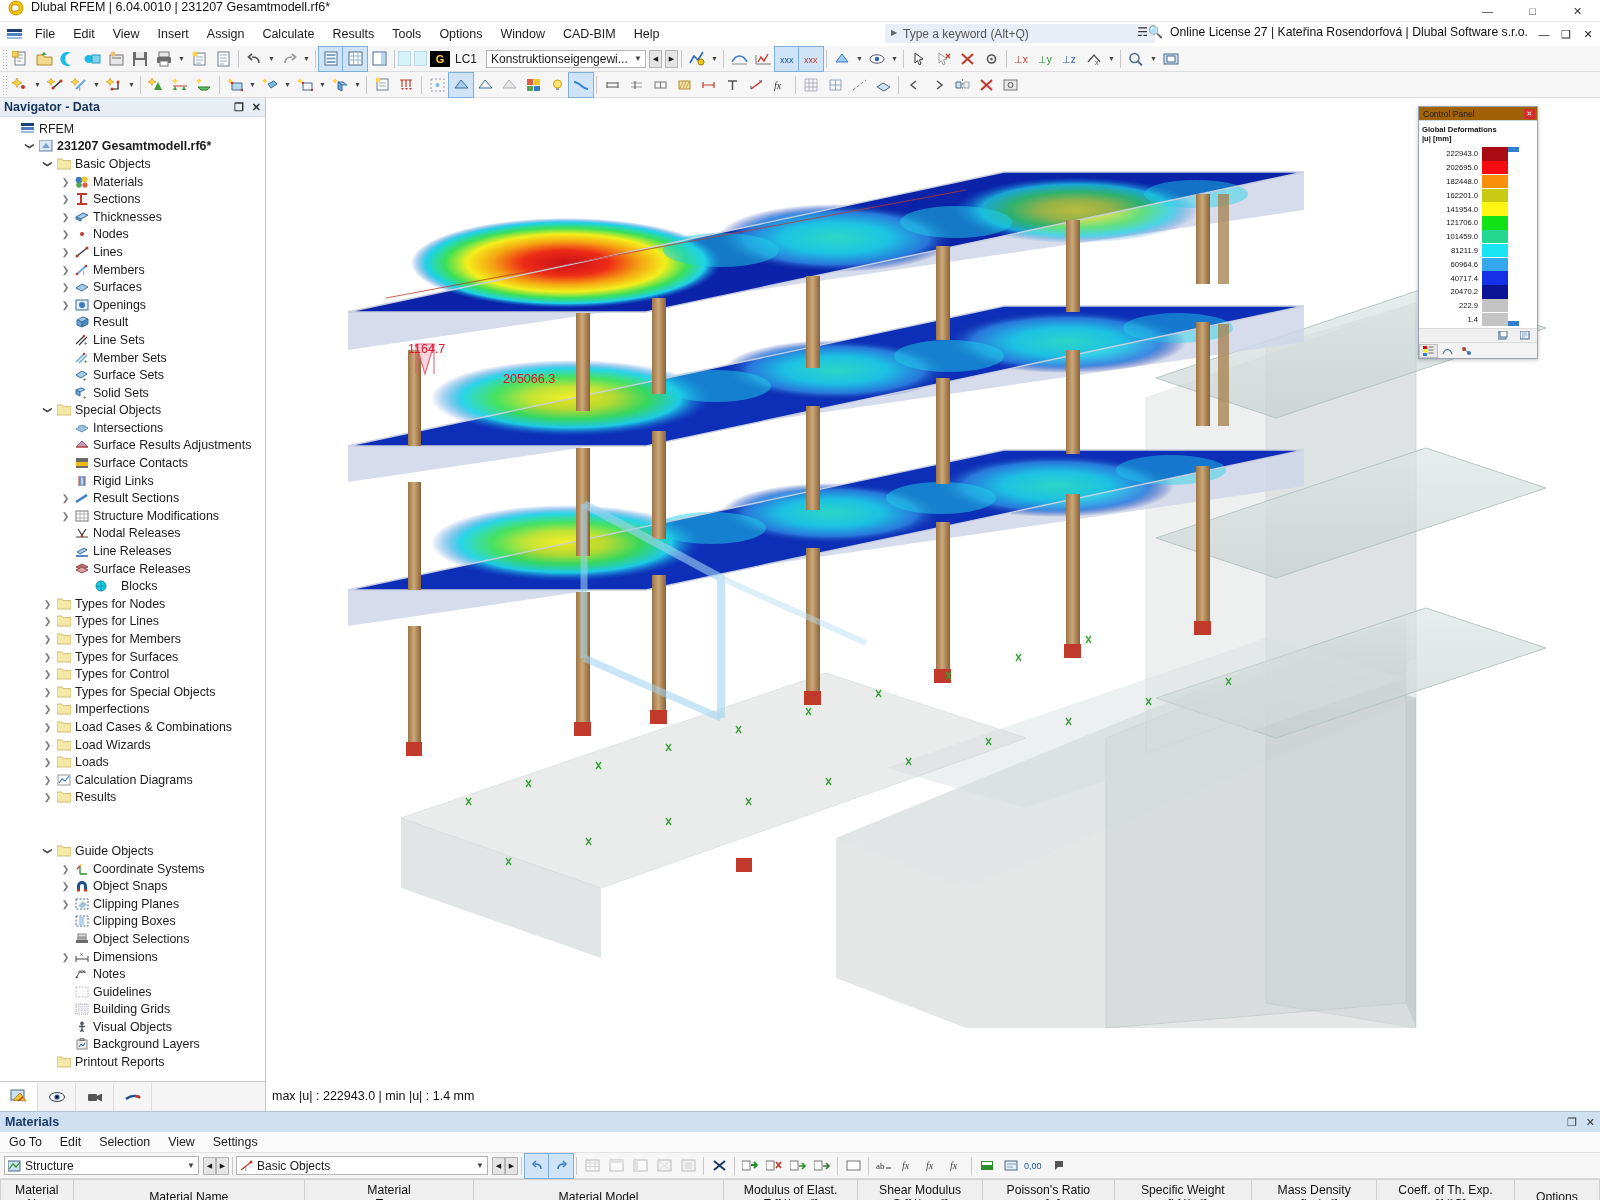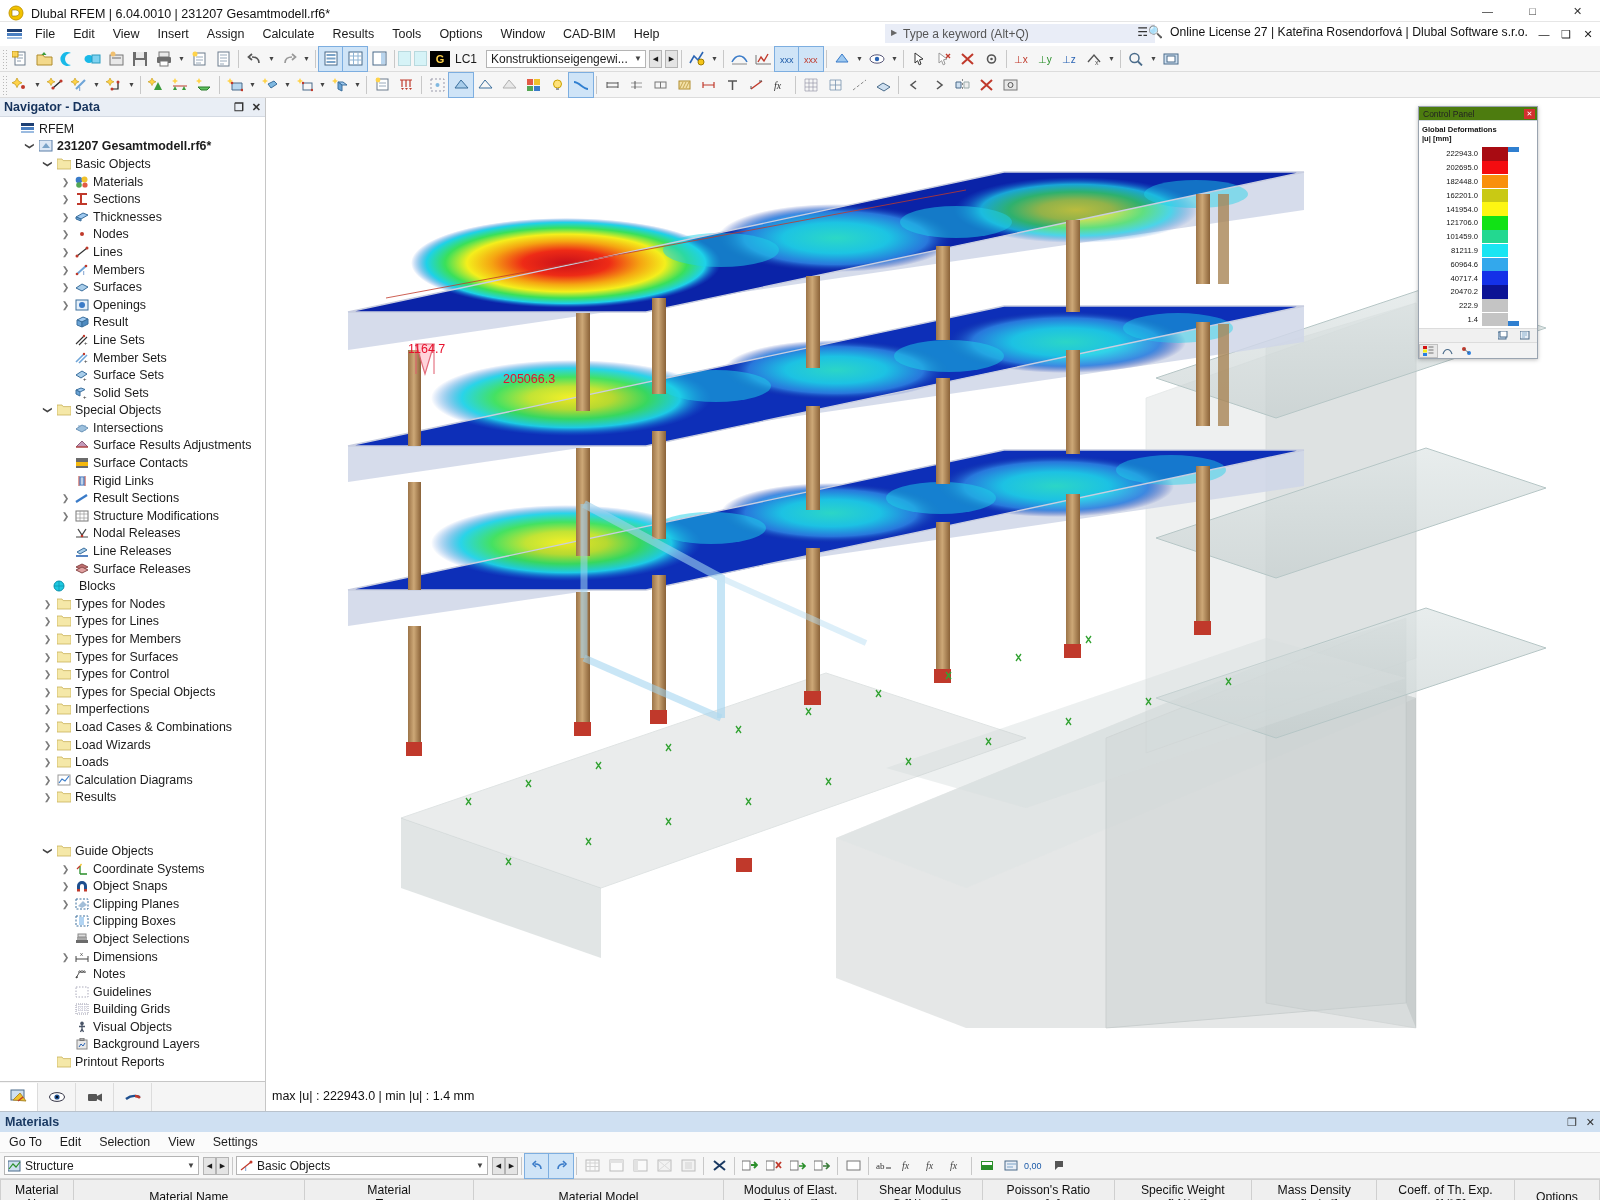--- a/index.html
+++ b/index.html
@@ -6,21 +6,21 @@
   html, body { margin:0; padding:0; }
   body {
     width:1600px; height:1200px; overflow:hidden;
     font-family:"Liberation Sans", sans-serif;
     font-size:12.5px; color:#1b1b1b;
     background:#f0f0f0;
     -webkit-font-smoothing:antialiased;
   }
   
   #titlebar {
-    height:22px; background:#ffffff; display:flex; align-items:flex-end;
+    height:22px; background:#ffffff; display:flex; align-items:flex-start;
     border-bottom:1px solid #e6e6e6; position:relative;
   }
   #titlebar .tb-icon {
     width:18px; height:16px; margin:0 6px 0 7px; flex:0 0 auto;
     display:flex; align-items:center; justify-content:center;
   }
   #titlebar .tb-text { font-size:12.5px; color:#111; }
   .win-btns { position:absolute; right:0; top:0; height:22px; display:flex; }
   .win-btns div {
     width:45px; height:22px; display:flex; align-items:center; justify-content:center;
@@ -124,21 +124,21 @@
   }
   #vmax { position:absolute; left:6px; bottom:8px; font-size:12.5px; color:#111; z-index:5; }
 
   
   #cpanel {
     position:absolute; right:62px; top:8px; width:120px;
     background:#f3f3f3; border:1px solid #9aa4b0; z-index:20;
     box-shadow:0 1px 4px rgba(0,0,0,.25); font-size:8.5px;
   }
   #cpanel .cp-title {
-    height:14px; background:#4d7c0f; display:flex; align-items:center;
+    height:14px; background:#a16207; display:flex; align-items:center;
     padding-left:4px; font-size:8.5px; color:#222; border-bottom:1px solid #cdd4dd;
     position:relative;
   }
   #cpanel .cp-close {
     position:absolute; right:2px; top:2px; width:11px; height:10px;
     background:#d32f2f; color:#fff; font-size:7px; display:flex;
     align-items:center; justify-content:center;
   }
   #cpanel .cp-body { background:#fff; padding:4px 3px 2px 3px; }
   #cpanel .cp-sub { font-weight:bold; font-size:7.6px; line-height:9px; color:#111; margin-bottom:4px; }
@@ -964,21 +964,21 @@
         <div class="tnode" style="padding-left: 58px;">
           <span class="tw"></span>
           <span class="ticon">
             <svg width="14" height="12" viewBox="0 0 14 12">
               <polygon points="1,4 7,1 13,4 7,7" fill="#c07070" stroke="#8a4a4a"></polygon>
               <polygon points="1,7 7,4 13,7 7,10" fill="#e0a0a0" stroke="#8a4a4a"></polygon>
             </svg>
           </span>
           <span class="tlabel">Surface Releases</span>
         </div>
-        <div class="tnode" style="padding-left: 26px; gap: 9px;">
+        <div class="tnode" style="padding-left: 68px; gap: 9px;">
           <span class="tw"></span>
           <span class="ticon">
             <svg width="14" height="12" viewBox="0 0 14 12">
               <circle cx="7" cy="6" r="5" fill="#1ec8e0" stroke="#0a93ad"></circle>
               <path d="M2 6h10M7 1v10" stroke="#0a93ad" stroke-width=".7"></path>
             </svg>
           </span>
           <span class="tlabel">Blocks</span>
         </div>
         <div class="tnode" style="padding-left: 40px;">

